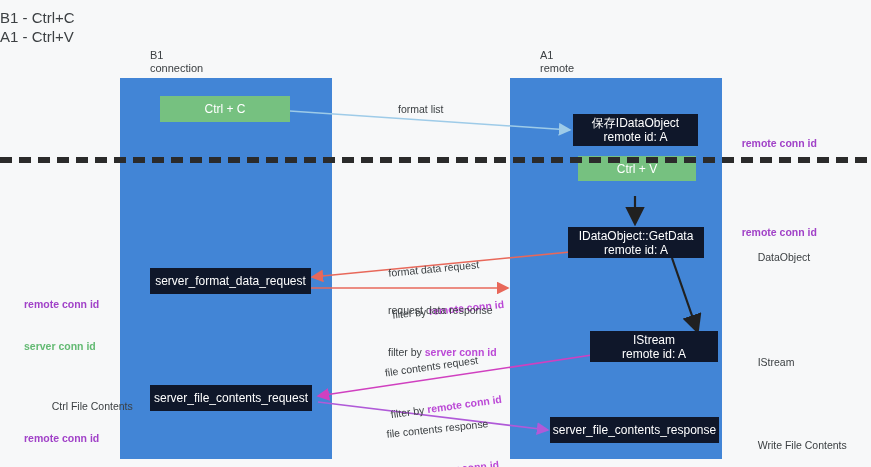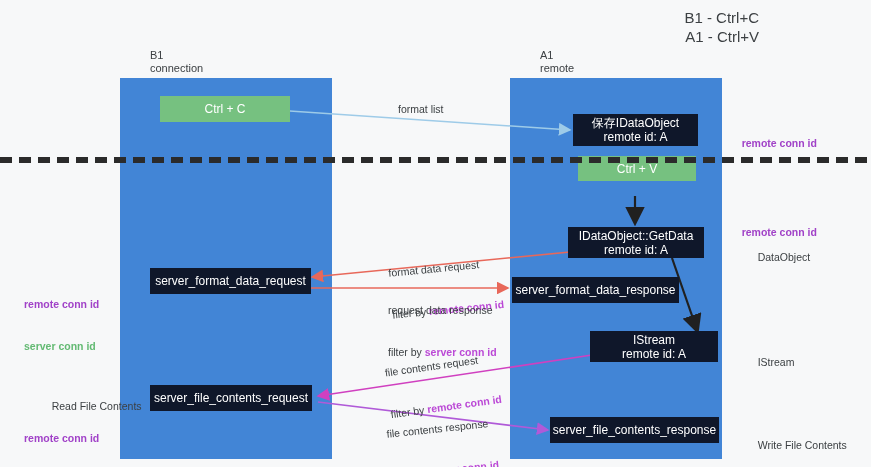--- a/index.html
+++ b/index.html
@@ -18,21 +18,21 @@
     background: #f7f8f9;
     overflow: hidden;
   }
   .abs { position: absolute; }
 
   
   #title {
     left: 0;
     top: 8px;
     width: 759px;
-    text-align: right;
+    text-align: left;
     font-size: 15px;
     line-height: 19px;
     color: #3c4043;
     white-space: pre;
   }
 
   
   .col-header {
     font-size: 11px;
     line-height: 13px;
@@ -167,21 +167,20 @@
 
   <div class="abs node green" style="left:578px; top:156px; width:118px; height:25px;">Ctrl + V</div>
 
   <div class="abs node orange" style="left:568px; top:227px; width:136px; height:31px;">
     <span>IDataObject::GetData</span>
     <span>remote id: A</span>
   </div>
 
   <div class="abs node orange" style="left:150px; top:268px; width:161px; height:26px;">server_format_data_request</div>
 
-  <div class="abs node orange" style="left:512px; top:277px; width:167px; height:26px;">server_format_data_response</div>
 
   <div class="abs node orange" style="left:590px; top:331px; width:128px; height:31px;">
     <span>IStream</span>
     <span>remote id: A</span>
   </div>
 
   <div class="abs node orange" style="left:150px; top:385px; width:162px; height:26px;">server_file_contents_request</div>
 
   <div class="abs node orange" style="left:550px; top:417px; width:169px; height:26px;">server_file_contents_response</div>
 
@@ -226,21 +225,21 @@
   <div class="abs annot" style="left:730px; top:424px;">
     <span class="plain">Write File Contents</span>
   </div>
 
   <div class="abs annot" style="left:24px; top:269px;">
     <div class="purple">remote conn id</div>
     <div class="green">server conn id</div>
   </div>
 
   <div class="abs annot" style="left:24px; top:385px;">
-    <span class="plain">Read File Contents</span>
+    <span class="plain">Ctrl File Contents</span>
   </div>
 
   <div class="abs annot" style="left:24px; top:403px;">
     <div class="purple">remote conn id</div>
     
   </div>
 
   <div class="abs" id="divider"></div>
 
 </div>

